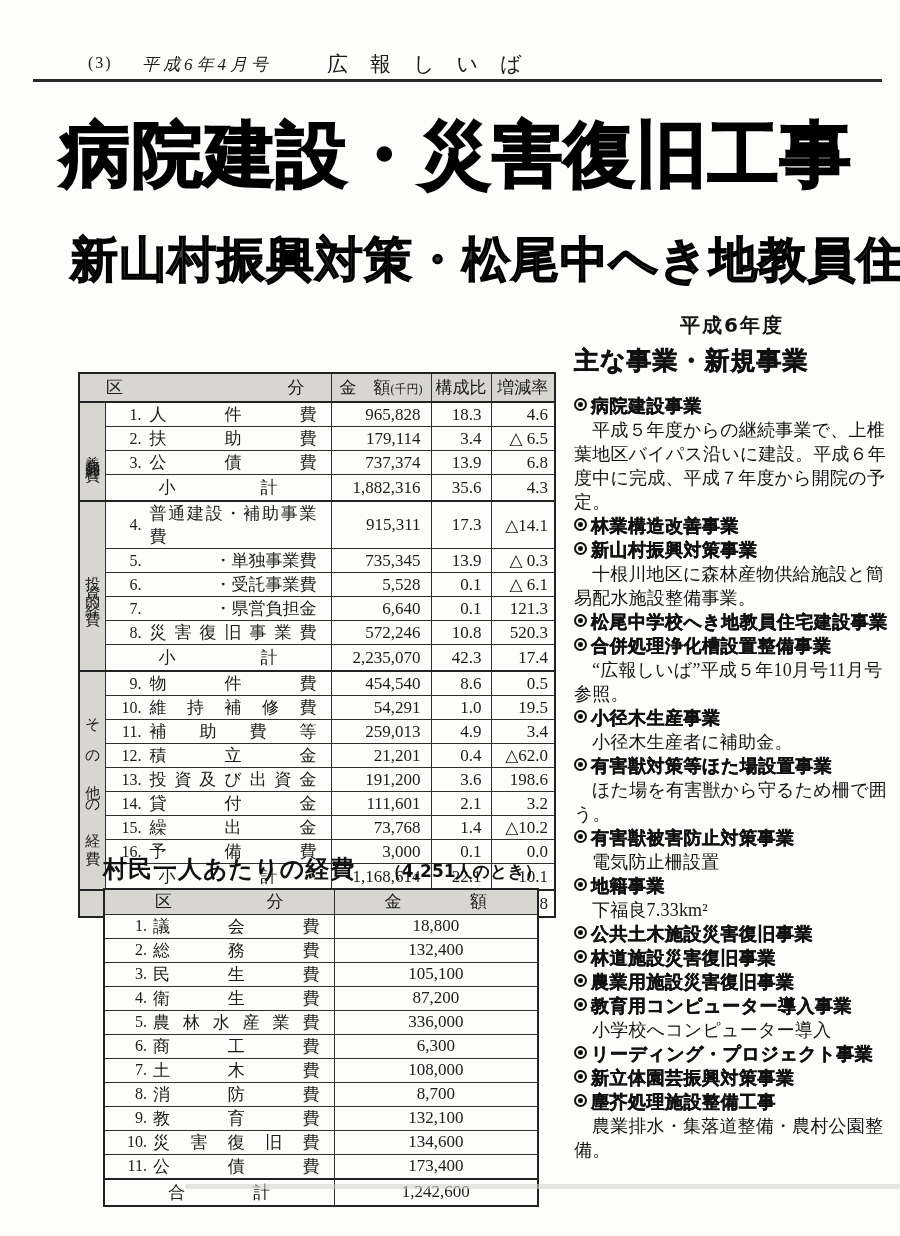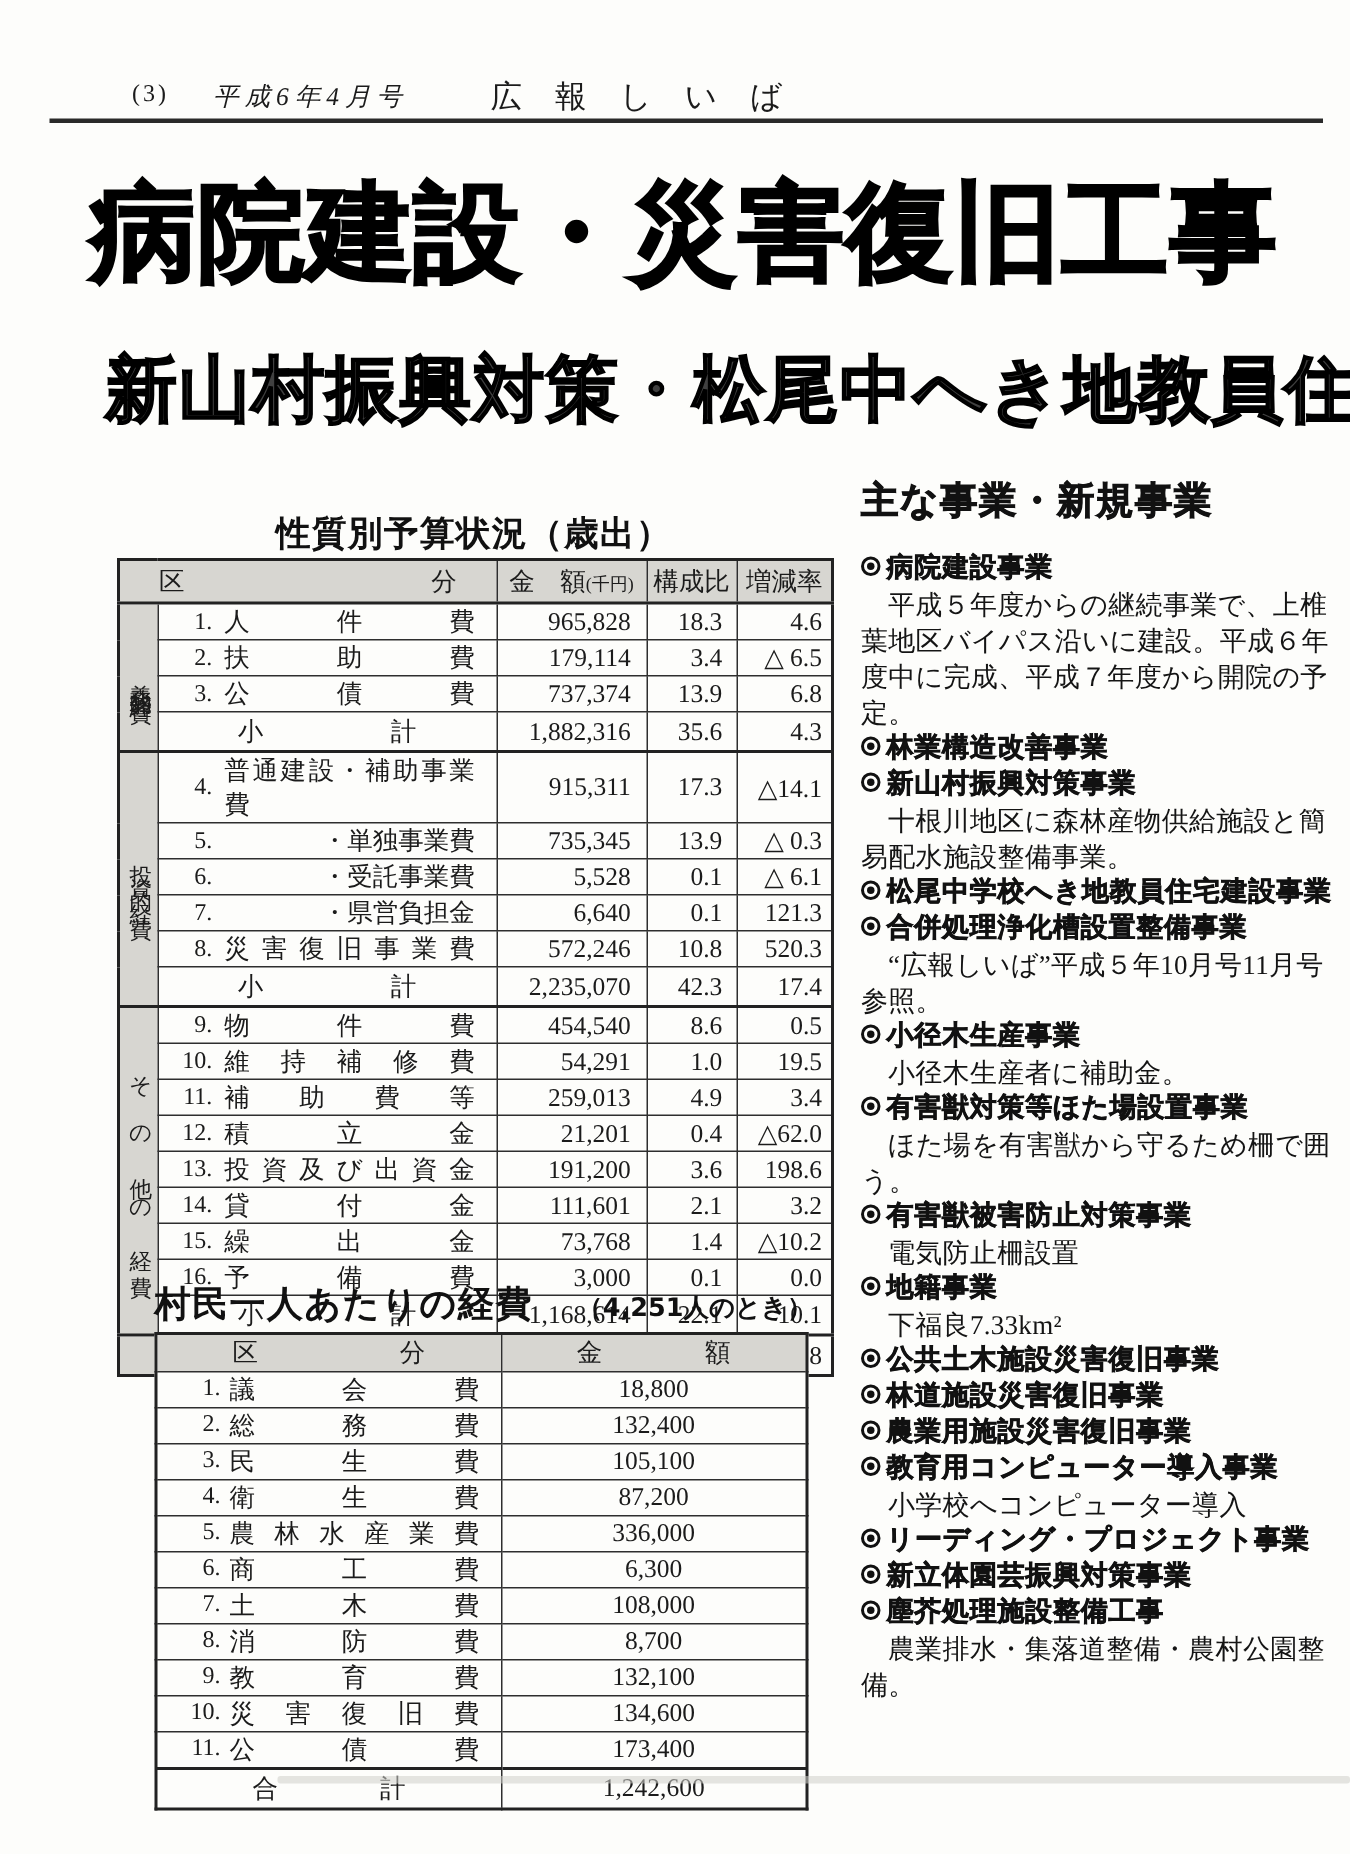--- a/index.html
+++ b/index.html
@@ -131,21 +131,20 @@
   <div class="issue-row">
     <span class="page-number">(3)</span>
     <span class="issue-label">平成6年4月号</span>
     <span class="masthead">広報しいば</span>
   </div>
   <div class="header-rule"></div>
 
   <div class="main-title">病院建設・災害復旧工事</div>
   <div class="sub-title">新山村振興対策・松尾中へき地教員住宅建設</div>
 
-  <div class="t1-title">性質別予算状況（歳出）</div>
   <table class="budget-table">
     <colgroup>
       <col style="width:26px">
         <col style="width:226px">
         <col style="width:100px">
         <col style="width:60px">
         <col style="width:64px">
     </colgroup>
     <tbody>
       <tr class="hrow">
@@ -475,20 +474,21 @@
           <td class="amount2">173,400</td>
         </tr>
         <tr class="total-row">
           <td class="center-label capita-total-label">合　　　　計</td>
           <td class="amount2">1,242,600</td>
         </tr>
       </tbody>
   </table>
 
   <div class="projects">
+    <div class="year-heading">平成6年度</div>
     <div class="proj-heading">主な事業・新規事業</div>
     <div class="proj-list">
         <div class="proj-title">
           <span class="bullet"></span>
           <span class="ptext">病院建設事業</span>
         </div>
         <div class="proj-desc">平成５年度からの継続事業で、上椎葉地区バイパス沿いに建設。平成６年度中に完成、平成７年度から開院の予定。</div>
         <div class="proj-title">
           <span class="bullet"></span>
           <span class="ptext">林業構造改善事業</span>

